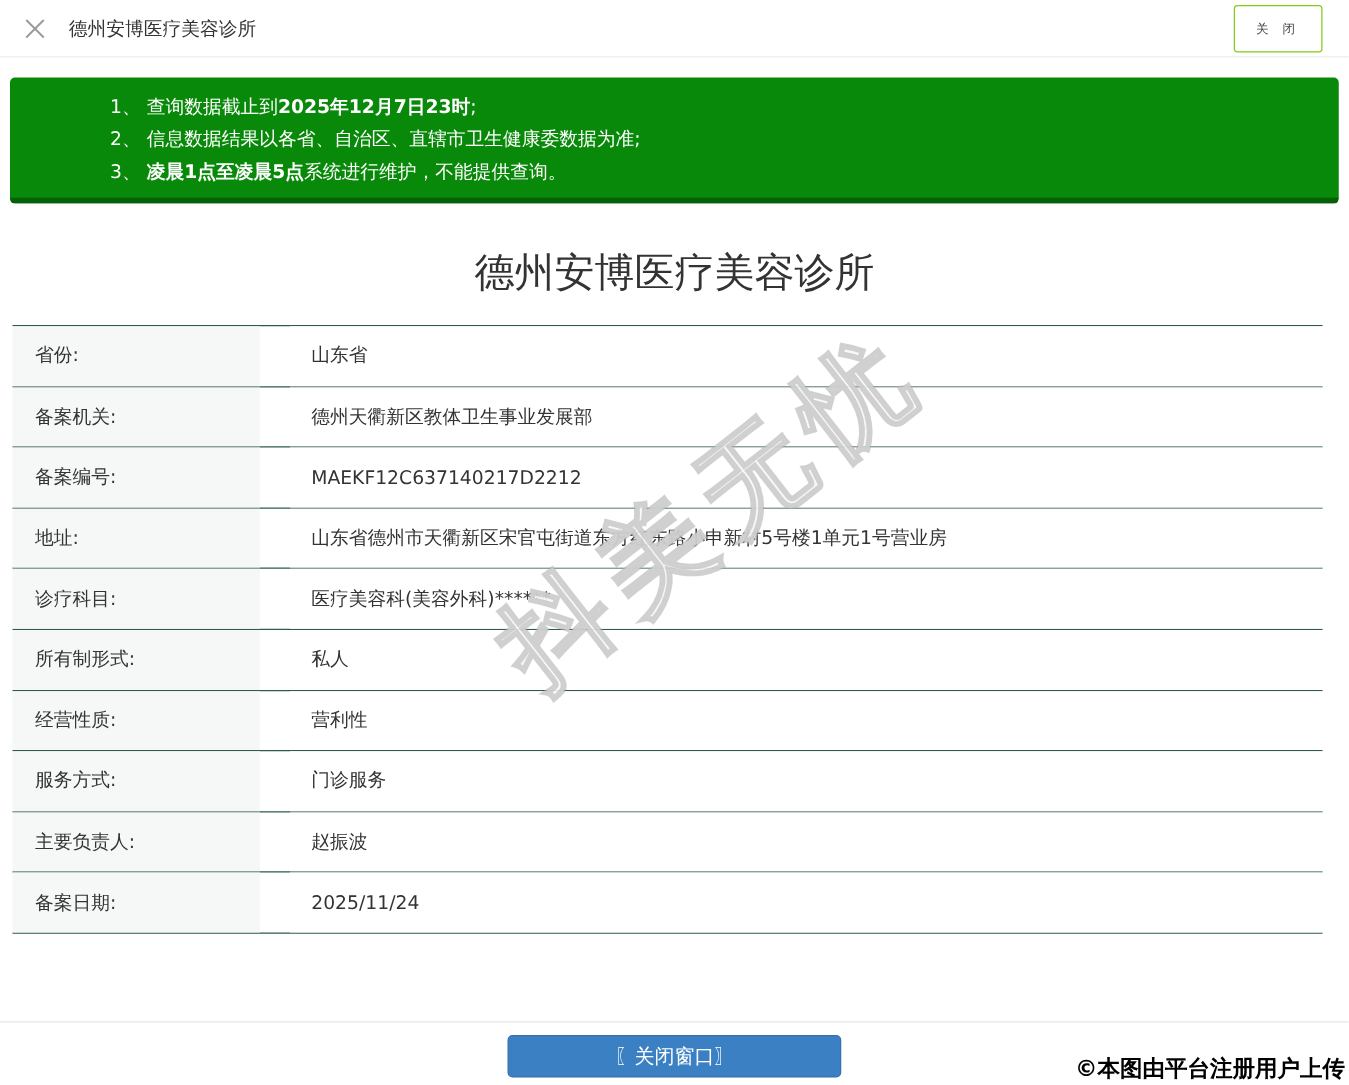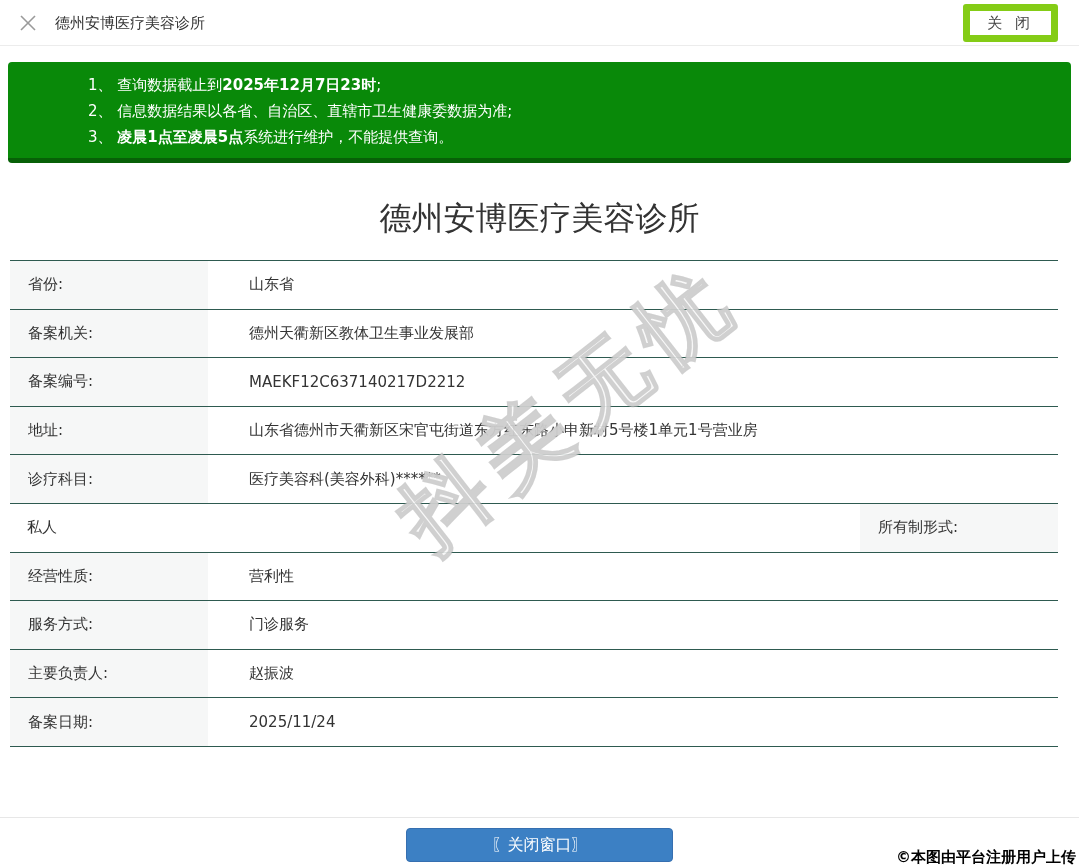--- a/index.html
+++ b/index.html
@@ -6,21 +6,21 @@
   html,body { width:1079px; height:868px; background:#fff;
     font-family:"DejaVu Sans","Liberation Sans",sans-serif; color:#333; }
   body { position:relative; overflow:hidden; }
 
   
   .topbar { position:relative; height:46px; background:#fff; border-bottom:1px solid #ececec; }
   .close-x { position:absolute; left:18px; top:13px; width:20px; height:20px; cursor:pointer; }
   .close-x svg { display:block; }
   .topbar-title { position:absolute; left:55px; top:0; line-height:46px; font-size:15px; color:#333; }
   .btn-close-top { position:absolute; right:21px; top:4px; height:38px; padding:0 17px;
-    background:#fff; border:7px solid #84cc16; border-radius:3px; font-size:15px; color:#444;
+    background:#fff; border:1px solid #84cc16; border-radius:3px; font-size:10px; color:#444;
     letter-spacing:4px; cursor:pointer; font-family:inherit; }
 
   
   .notice { margin:16px 8px 0 8px; background:#098909; border-bottom:5px solid #076007;
     border-radius:4px; padding:10px 20px 8px 80px; color:#fff; font-size:15px; line-height:26px; }
   .notice b { font-weight:bold; }
 
   
   .main-title { margin-top:34px; text-align:center; font-size:32px; font-weight:400; color:#333; }
 
@@ -37,21 +37,21 @@
   .btn-close-window { margin-top:10px; width:267px; height:34px; background:#3c80c4;
     color:#fff; border:1px solid #366fb0; border-radius:4px; font-size:16px;
     cursor:pointer; font-family:inherit; }
 
   
   .watermark { position:absolute; left:340px; top:350px; width:460px; text-align:center;
     transform:rotate(-38deg); font-size:86px; letter-spacing:14px; font-weight:bold;
     color:rgba(255,255,255,0.82); -webkit-text-stroke:2px rgba(175,175,175,0.55);
     text-shadow:0 0 1px rgba(160,160,160,0.4); pointer-events:none; white-space:nowrap; }
 
-  .credit { position:absolute; right:3px; bottom:1px; font-size:15px; font-weight:bold; color:#000;
+  .credit { position:absolute; right:3px; bottom:1px; font-size:18px; font-weight:bold; color:#000;
     text-shadow:-1px -1px 0 #fff, 1px -1px 0 #fff, -1px 1px 0 #fff, 1px 1px 0 #fff; }
 </style>
 </head>
 <body>
 
 <div class="topbar">
   <span class="close-x">
     <svg width="20" height="20" viewBox="0 0 20 20">
       <line x1="3" y1="3" x2="17" y2="17" stroke="#9a9a9a" stroke-width="1.6"></line>
       <line x1="17" y1="3" x2="3" y2="17" stroke="#9a9a9a" stroke-width="1.6"></line>
@@ -84,22 +84,22 @@
   </div>
   <div class="row">
     <div class="cell label">地址:</div>
     <div class="cell value">山东省德州市天衢新区宋官屯街道东方红东路小申新村5号楼1单元1号营业房</div>
   </div>
   <div class="row">
     <div class="cell label">诊疗科目:</div>
     <div class="cell value">医疗美容科(美容外科)******</div>
   </div>
   <div class="row">
+    <div class="cell label">所有制形式:</div>
     <div class="cell value">私人</div>
-    <div class="cell label">所有制形式:</div>
   </div>
   <div class="row">
     <div class="cell label">经营性质:</div>
     <div class="cell value">营利性</div>
   </div>
   <div class="row">
     <div class="cell label">服务方式:</div>
     <div class="cell value">门诊服务</div>
   </div>
   <div class="row">

